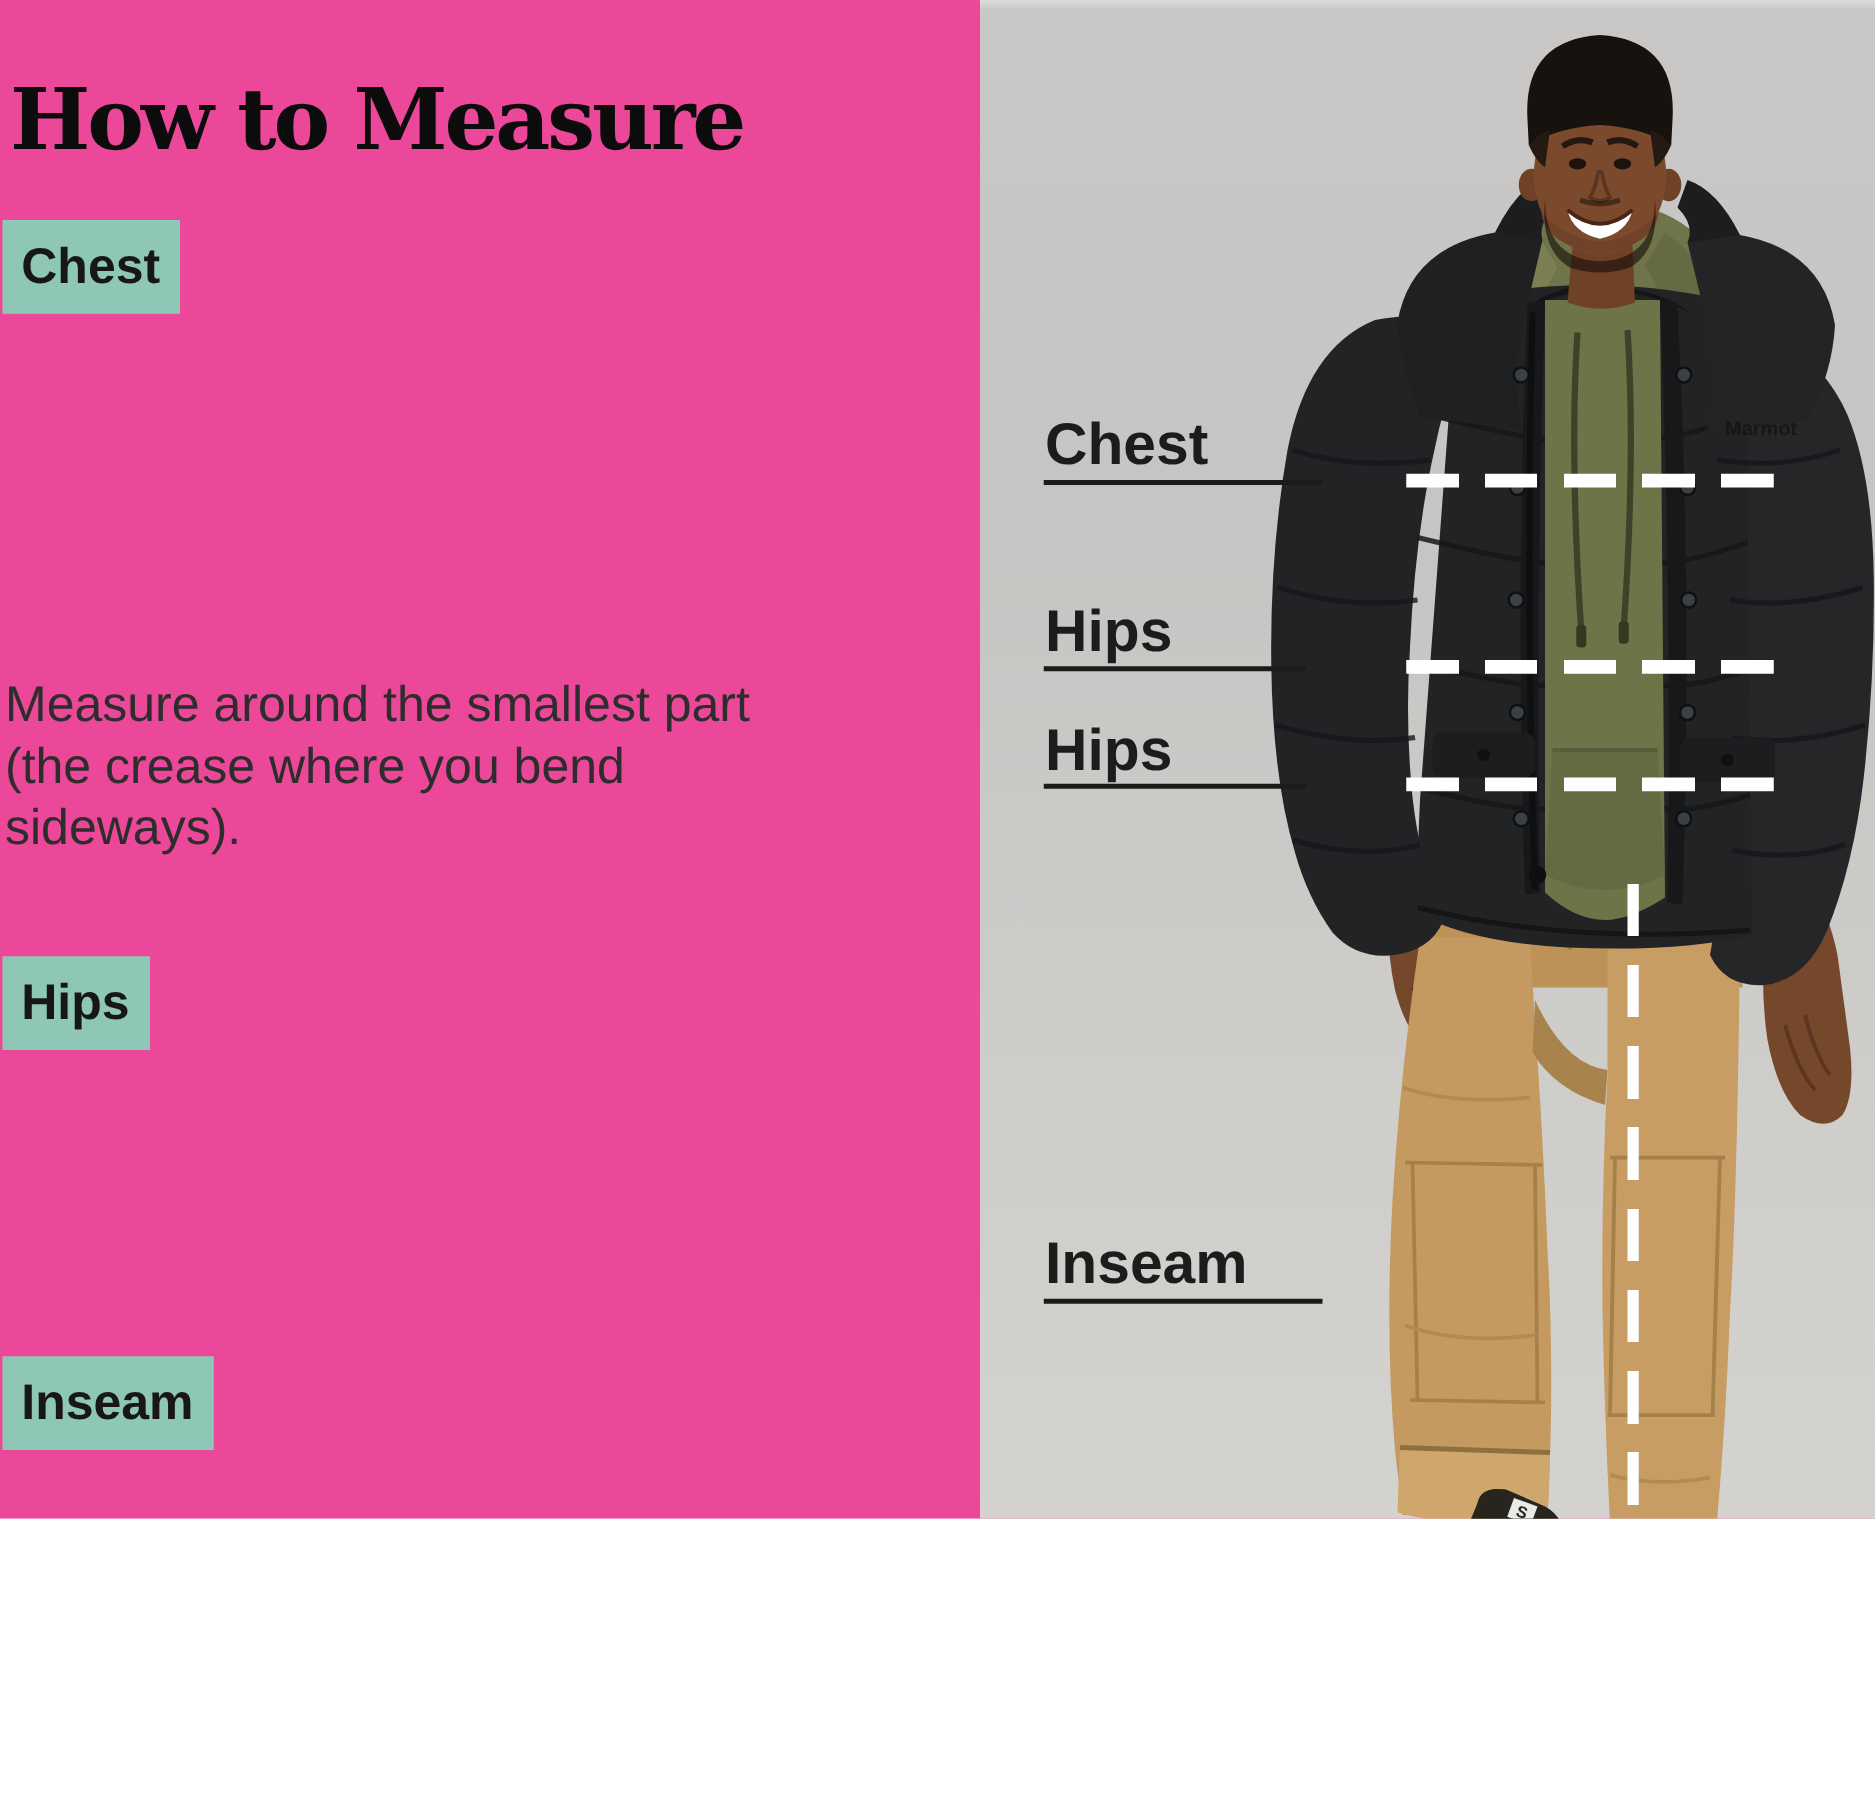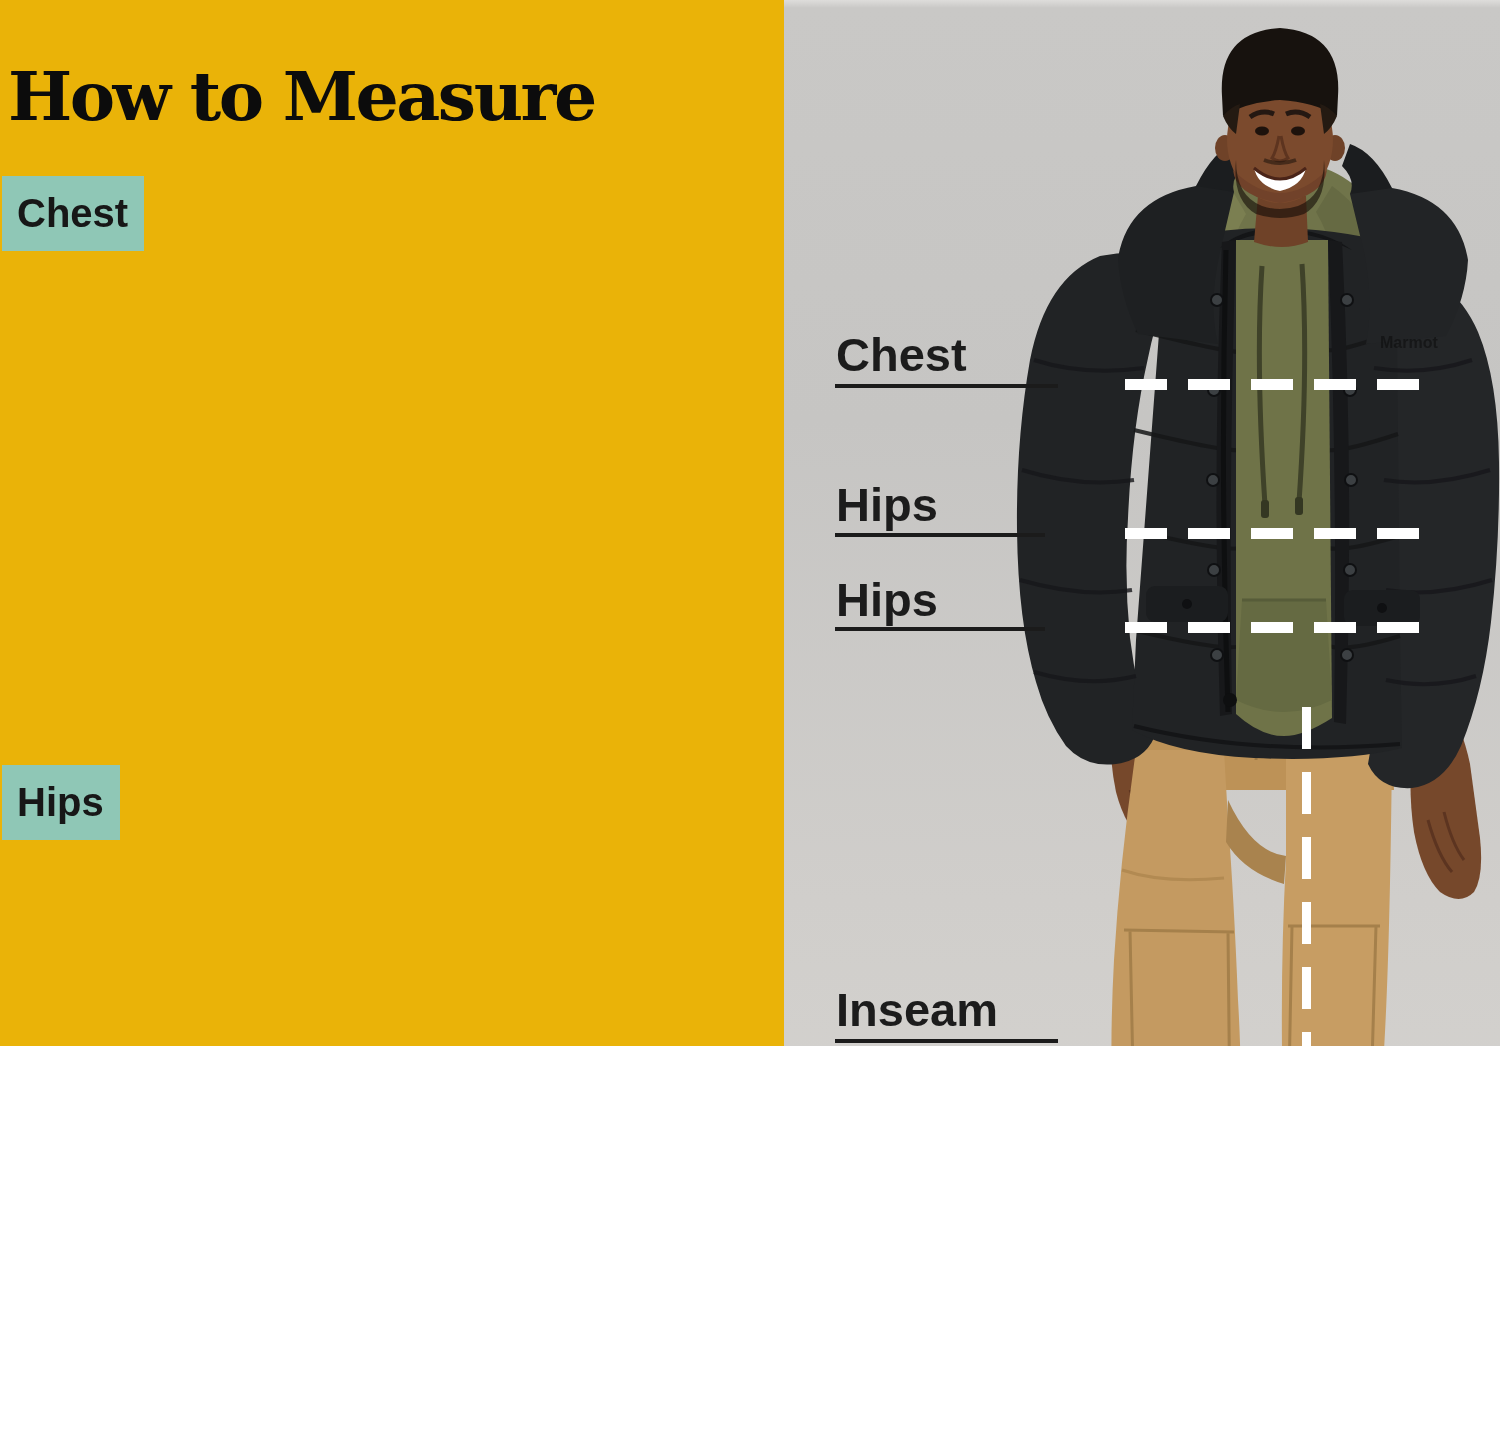--- a/index.html
+++ b/index.html
@@ -1,17 +1,17 @@
 <!DOCTYPE html>
 <html><head>
 <meta charset="utf-8">
 <style>
   html,body{margin:0;padding:0;background:#ffffff;}
   #canvas{
-    position:relative;width:1500px;height:1046px;overflow:hidden;background:#eab308;
+    position:relative;width:1500px;height:1215px;overflow:hidden;background:#ec4899;
     font-family:"Liberation Sans",sans-serif;
   }
   
   .page-title{
     position:absolute;left:8px;top:56px;
     font-family:"DejaVu Serif",serif;font-weight:700;font-size:68px;
     letter-spacing:-2.5px;color:#0c0c0c;white-space:nowrap;
   }
   .chip{
     position:absolute;left:2px;display:inline-block;
@@ -66,20 +66,23 @@
 </style>
 </head>
 <body>
 
 <div id="canvas">
 
   <div class="page-title">How to Measure</div>
 
   <div class="chip c1">Chest</div>
 
+  <div class="body-text b2">Measure around the smallest part
+(the crease where you bend
+sideways).</div>
 
   <div class="chip c3">Hips</div>
 
   <div class="chip c4">Inseam</div>
 
   <div class="photo">
     <svg width="716" height="1437" viewBox="0 0 716 1437">
 
       <g>
         <path d="M388 308 Q378 202 452 172 Q472 158 496 158 Q520 158 540 168 Q616 196 606 308 L584 348 L408 348 Z" fill="#70744a"></path>

